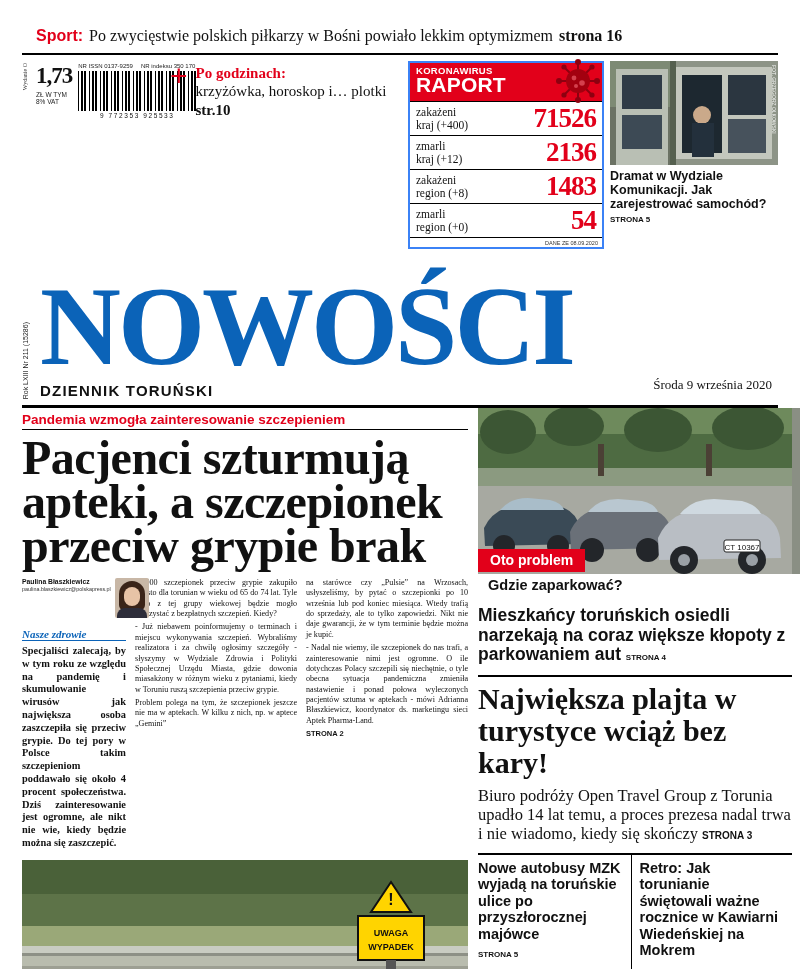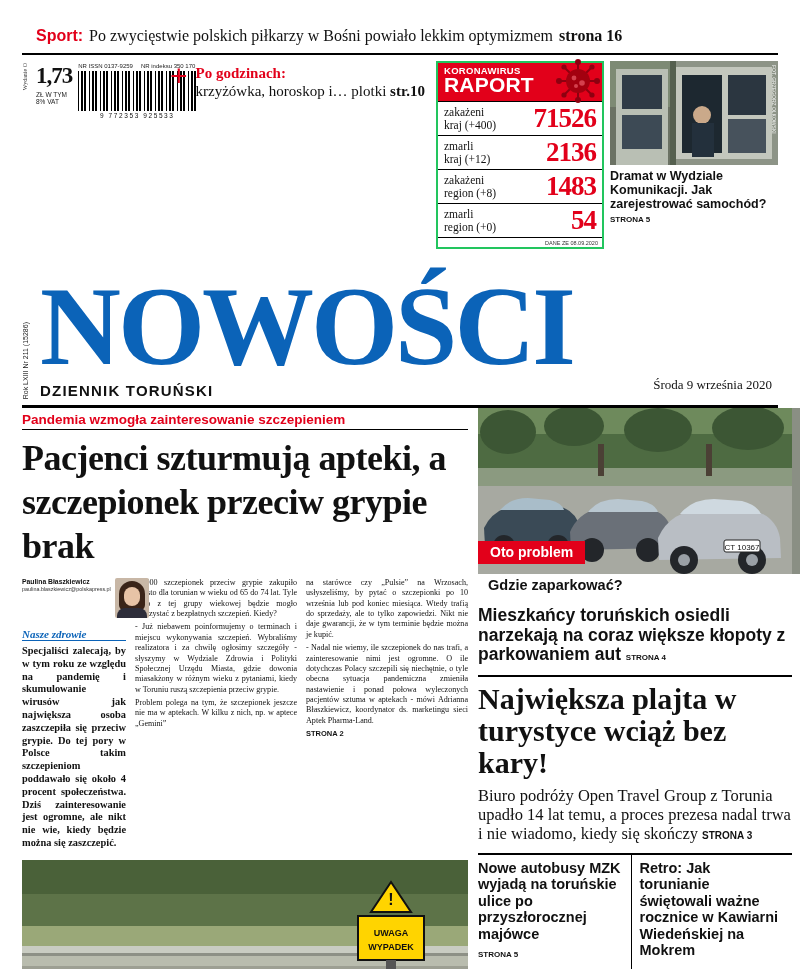--- a/index.html
+++ b/index.html
@@ -40,21 +40,21 @@
   .barcode-num { font-size:6.5px; letter-spacing:1.6px; text-align:center; font-family:"Liberation Sans", sans-serif; margin-top:1px;}
 
   .pg-col { flex:1; padding: 4px 10px 0 14px; position:relative; }
   .pg-row { display:flex; align-items:flex-start; gap:8px; }
   .plus-icon { color:#e2001a; font-size:30px; line-height:22px; font-weight:300; font-family:"Liberation Sans", sans-serif;}
   .pg-title { color:#e2001a; font-weight:bold; font-size:15px; font-family:"Liberation Serif", serif;}
   .pg-text { font-size:15px; font-family:"Liberation Serif", serif; line-height:1.25; }
   .pg-text b { font-weight:bold; }
 
   
-  .korona { width:168px; border:2px solid #22c55e; position:relative; }
+  .korona { width:196px; border:2px solid #3b82f6; position:relative; }
   .korona-head { background:#e2001a; color:#fff; padding:2px 6px 3px 6px; position:relative; height:38px; }
   .korona-head .k1 { font-family:"Liberation Sans", sans-serif; font-size:9.5px; font-weight:bold; letter-spacing:0.3px; }
   .korona-head .k2 { font-family:Liberation Sans, sans-serif; font-size:21px; font-weight:bold; line-height:18px; letter-spacing:0.2px;}
   .virus { position:absolute; right:2px; top:-4px; width:44px; height:44px; }
   .krow { display:flex; align-items:center; justify-content:space-between; border-top:1px solid #000; padding:1px 6px; }
   .krow:first-of-type { border-top:none; }
   .klabel { font-family:"Liberation Serif", serif; font-size:11.5px; line-height:1.08; }
   .kval { font-family:"Liberation Serif", serif; font-size:27px; font-weight:bold; color:#e2001a; letter-spacing:-1px; }
   .korona-foot { font-size:5.5px; text-align:right; padding:2px 4px 1px 0; font-family:"Liberation Sans", sans-serif; color:#333; border-top:1px solid #000;}
 
@@ -75,21 +75,21 @@
 
   .rule-mast { height:3px; background:#000; margin: 6px 8px 0 8px; }
 
   
   .main { display:flex; padding: 0 8px; gap:10px; }
   .left-col { width:446px; }
   .right-col { width:314px; }
 
   .kicker { color:#e2001a; font-family:"Liberation Sans", sans-serif; font-weight:bold; font-size:13.5px; padding:4px 0 2px 0; }
   .kicker-rule { height:1px; background:#000; }
-  .lead-head { font-family:"Liberation Serif", serif; font-weight:bold; font-size:36px; line-height:44px; letter-spacing:-0.5px; margin-top:6px; }
+  .lead-head { font-family:"Liberation Serif", serif; font-weight:bold; font-size:48px; line-height:44px; letter-spacing:-0.5px; margin-top:6px; }
 
   .lead-body { display:flex; gap:9px; margin-top:10px; }
   .author-col { width:104px; }
   .author-box { display:flex; gap:4px; align-items:flex-start; }
   .author-name { font-family:"Liberation Sans", sans-serif; font-size:6.8px; font-weight:bold; line-height:1.2; }
   .author-mail { font-family:"Liberation Sans", sans-serif; font-size:5.4px; color:#333; }
   .avatar { width:34px; height:40px; background:#c8b7a6; border-radius:2px; position:relative; overflow:hidden; flex:none;}
   .avatar .hair { position:absolute; left:4px; top:3px; width:26px; height:30px; background:#3a2418; border-radius:13px 13px 6px 6px;}
   .avatar .face { position:absolute; left:9px; top:9px; width:16px; height:19px; background:#e7c3a6; border-radius:8px;}
   .avatar .body { position:absolute; left:2px; bottom:0; width:30px; height:10px; background:#2d2d3a; border-radius:8px 8px 0 0;}
@@ -101,21 +101,21 @@
   .bodycol { flex:1; font-family:"Liberation Serif", serif; font-size:8.1px; line-height:1.28; text-align:justify; }
   .bodycol p { margin:0 0 3px 0; }
   .strona2 { font-family:"Liberation Sans", sans-serif; font-weight:bold; font-size:7.5px; margin-top:3px; }
 
   
   .bigpic { margin-top:10px; width:446px; height:238px; position:relative; overflow:hidden; background:#6f7d5e;}
 
   
   .rpic { width:330px; height:190px; position:relative; overflow:hidden; background:#8a8f84; }
   .rpic .cap-vert { position:absolute; right:1px; bottom:26px; writing-mode:vertical-rl; font-size:5px; color:#fff; opacity:.9; font-family:"Liberation Sans", sans-serif;}
-  .rpic .ribbon2 { position:absolute; left:0; bottom:34px; background:#e2001a; color:#fff; font-family:"Liberation Sans", sans-serif; font-weight:bold; font-size:14px; padding:3px 12px 4px 12px;}
+  .rpic .ribbon2 { position:absolute; left:0; bottom:26px; background:#e2001a; color:#fff; font-family:"Liberation Sans", sans-serif; font-weight:bold; font-size:14px; padding:3px 12px 4px 12px;}
   .rpic .wb { position:absolute; left:0; bottom:0; width:100%; background:#fff; padding:3px 10px 5px 10px; font-family:"Liberation Sans", sans-serif; font-weight:bold; font-size:14.5px;}
   .r-head1 { font-family:"Liberation Sans", sans-serif; font-weight:bold; font-size:17.5px; line-height:19.5px; margin-top:8px; }
   .r-head1 .st { font-size:8px; }
   .hr-blk { height:2px; background:#000; margin:7px 0 0 0;}
   .r-head2 { font-family:"Liberation Serif", serif; font-weight:bold; font-size:30px; line-height:32px; margin-top:6px;}
   .r-sub { font-family:"Liberation Serif", serif; font-size:16.5px; line-height:19px; margin-top:7px;}
   .r-sub .st { font-family:"Liberation Sans", sans-serif; font-weight:bold; font-size:10px;}
 
   .two-briefs { display:flex; gap:0; margin-top:8px; border-top:2px solid #000; }
   .brief { flex:1; padding:5px 8px 0 0; font-family:"Liberation Sans", sans-serif; font-weight:bold; font-size:14.5px; line-height:16.5px;}

